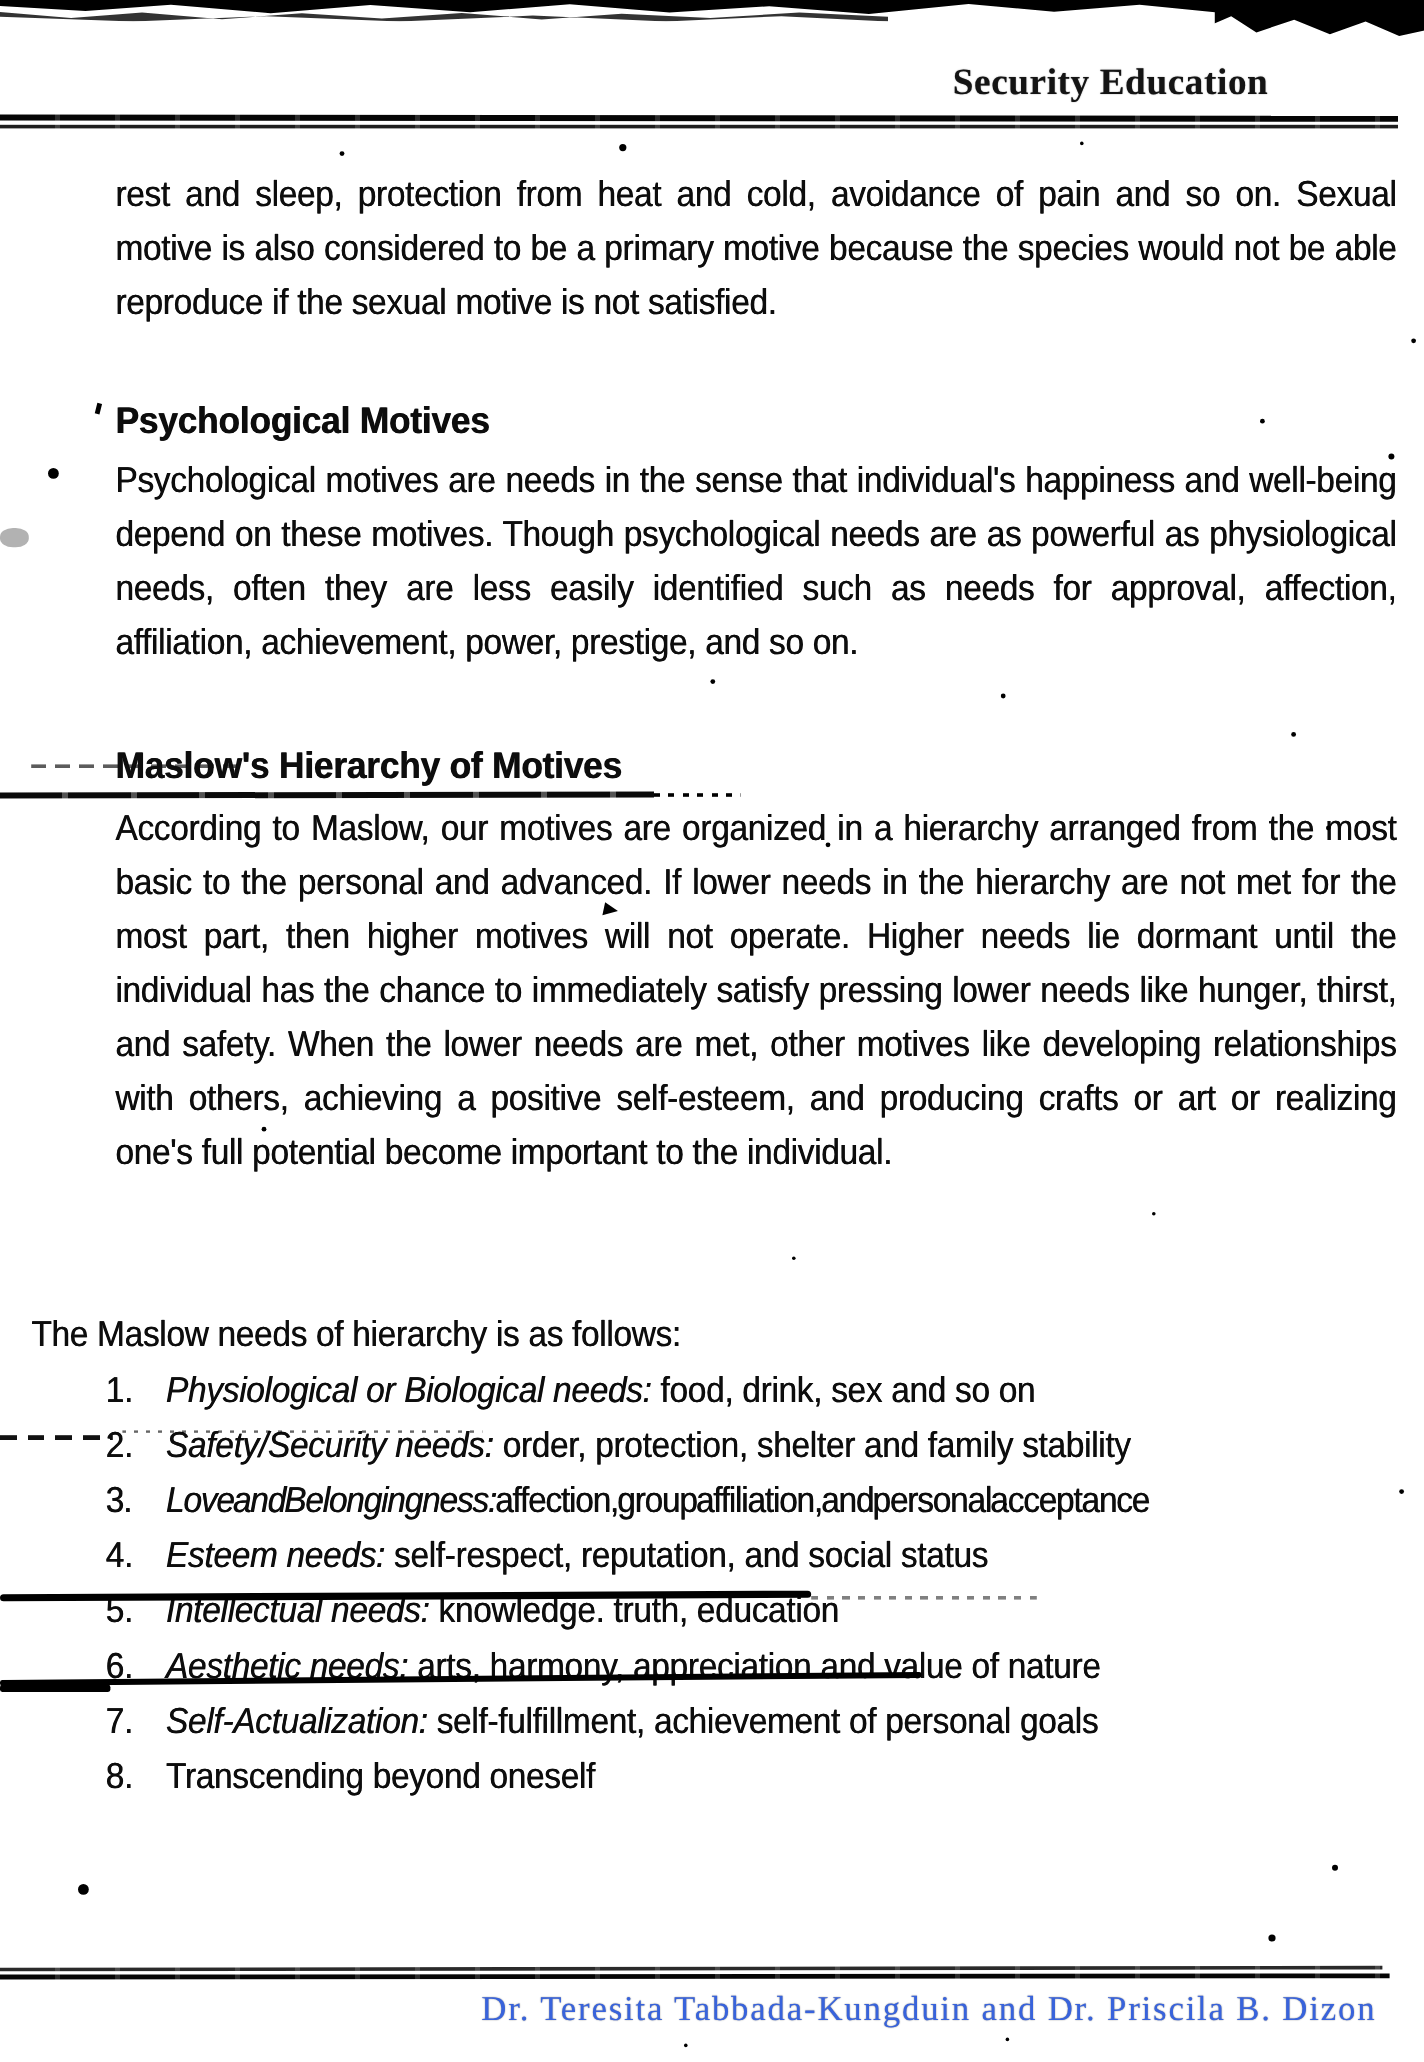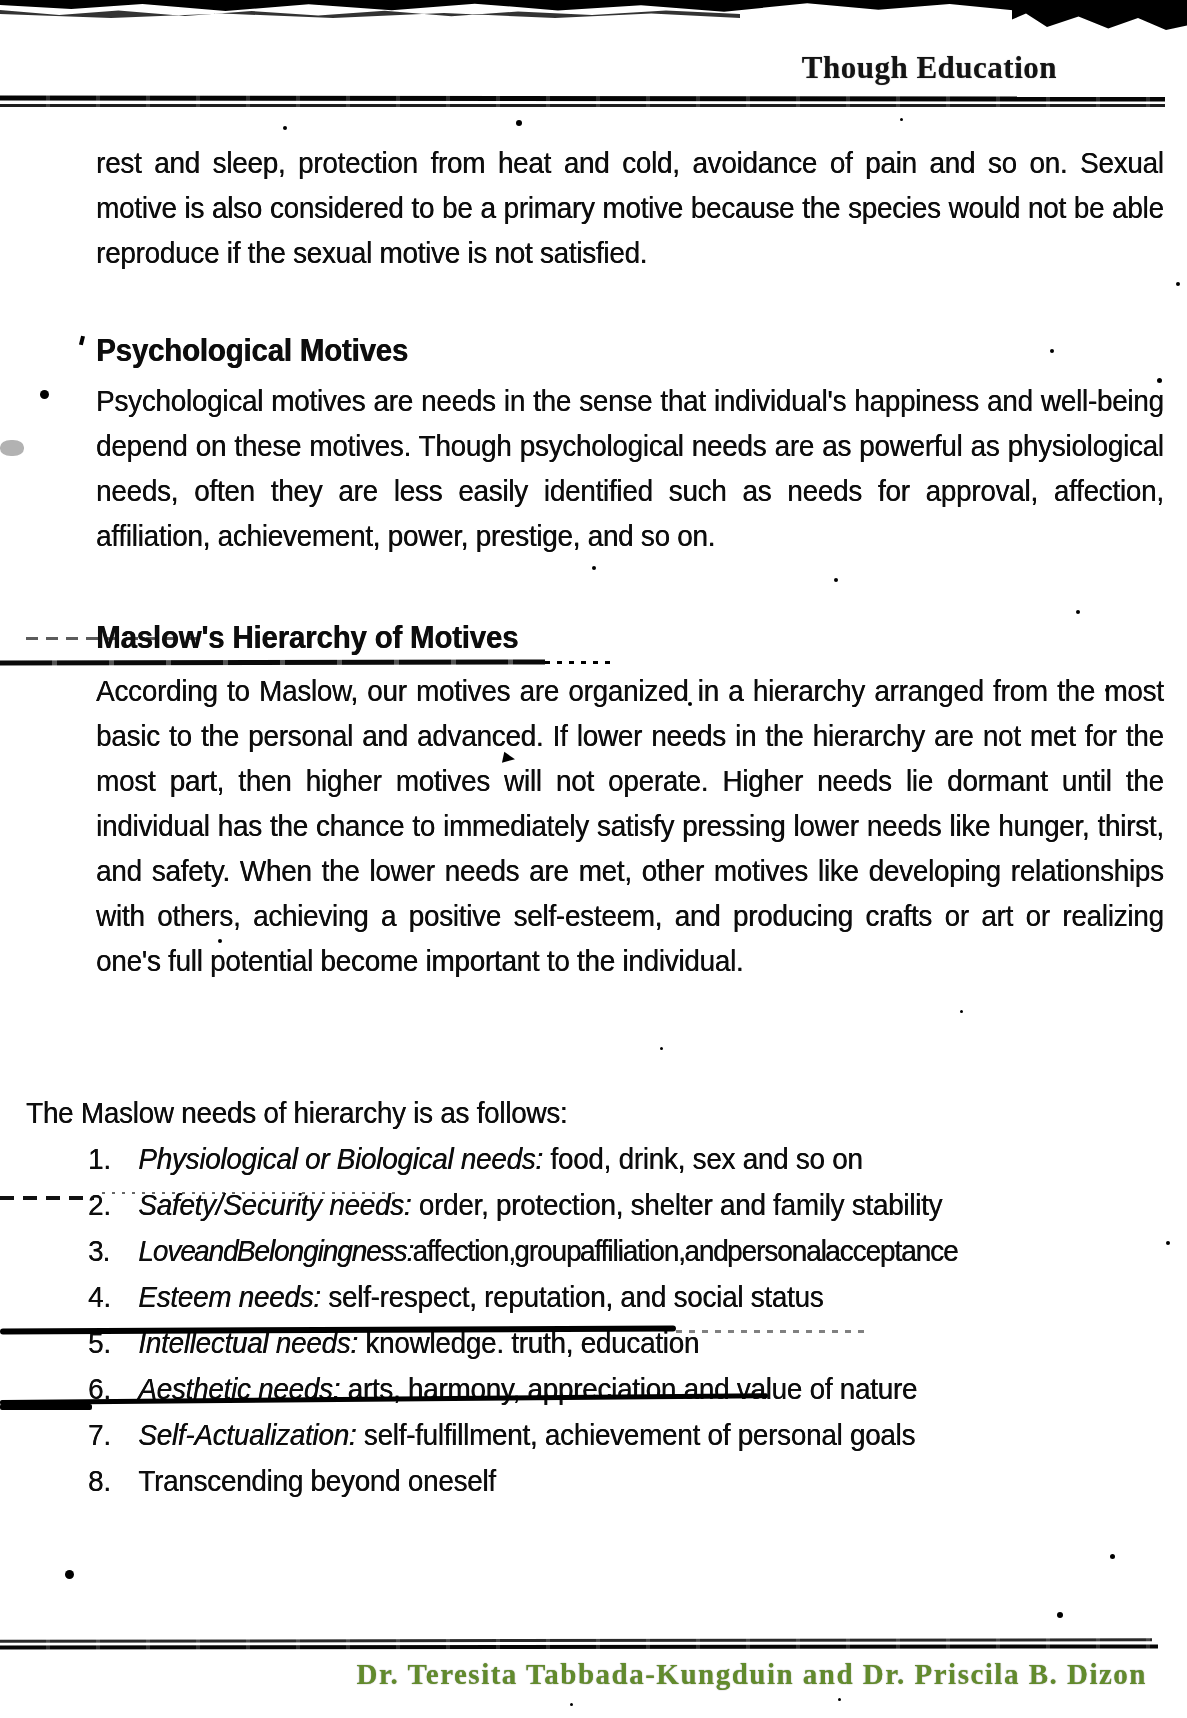--- a/index.html
+++ b/index.html
@@ -37,21 +37,21 @@
   .need-num{display:inline-block;width:54px;}
   .need-term{font-style:italic;}
   .need-row.tight{word-spacing:-8px;letter-spacing:-1.1px;}
   .running-title{
     top:50px;right:130px;font-family:"Liberation Serif",serif;
     font-size:31px;font-weight:700;letter-spacing:0.5px;color:#141414;
     text-shadow:0 0 1px rgba(0,0,0,.55);
   }
   .footer-authors{
     top:1658px;right:40px;font-family:"Liberation Serif",serif;
-    font-size:29px;font-weight:700;letter-spacing:1.5px;color:#4d7c0f;
+    font-size:29px;font-weight:400;letter-spacing:1.5px;color:#1d4ed8;
     opacity:.88;text-shadow:0 0 1.2px rgba(0,0,0,.6);white-space:nowrap;
   }
   
   .rule{background:repeating-linear-gradient(90deg,#050505 0 46px,#2a2a2a 46px 50px);}
   .hdr-rule-1{left:0;top:96px;width:1165px;height:5px;transform:rotate(.05deg);}
   .hdr-rule-2{left:0;top:104px;width:1165px;height:3px;opacity:.9;}
   .ftr-rule-1{left:0;top:1639px;width:1152px;height:3px;opacity:.85;transform:rotate(-.08deg);}
   .ftr-rule-2{left:0;top:1645px;width:1158px;height:4px;transform:rotate(-.05deg);}
   .noise{background:#000;}
   .noise-band-1{left:0;top:0;width:100%;height:13px;
@@ -85,21 +85,21 @@
     border-left:12px solid #000;border-top:5px solid transparent;border-bottom:6px solid transparent;
     transform:rotate(12deg);}
 </style>
 </head>
 <body>
 
 <div class="abs noise noise-band-1"></div>
 <div class="abs noise noise-band-2"></div>
 <div class="abs noise noise-blob-right"></div>
 
-<div class="abs running-title">Though Education</div>
+<div class="abs running-title">Security Education</div>
 <div class="abs rule hdr-rule-1"></div>
 <div class="abs rule hdr-rule-2"></div>
 
 <div class="abs para" style="top:140px">rest and sleep, protection from heat and cold, avoidance of pain and so on. Sexual motive is also considered to be a primary motive because the species would not be able reproduce if the sexual motive is not satisfied.</div>
 
 <div class="abs tickmark"></div>
 <div class="abs heading" style="top:333px">Psychological Motives</div>
 <div class="abs para" style="top:378px">Psychological motives are needs in the sense that individual's happiness and well-being depend on these motives. Though psychological needs are as powerful as physiological needs, often they are less easily identified such as needs for approval, affection, affiliation, achievement, power, prestige, and so on.</div>
 
 <div class="abs maslow-dash-upper"></div>

